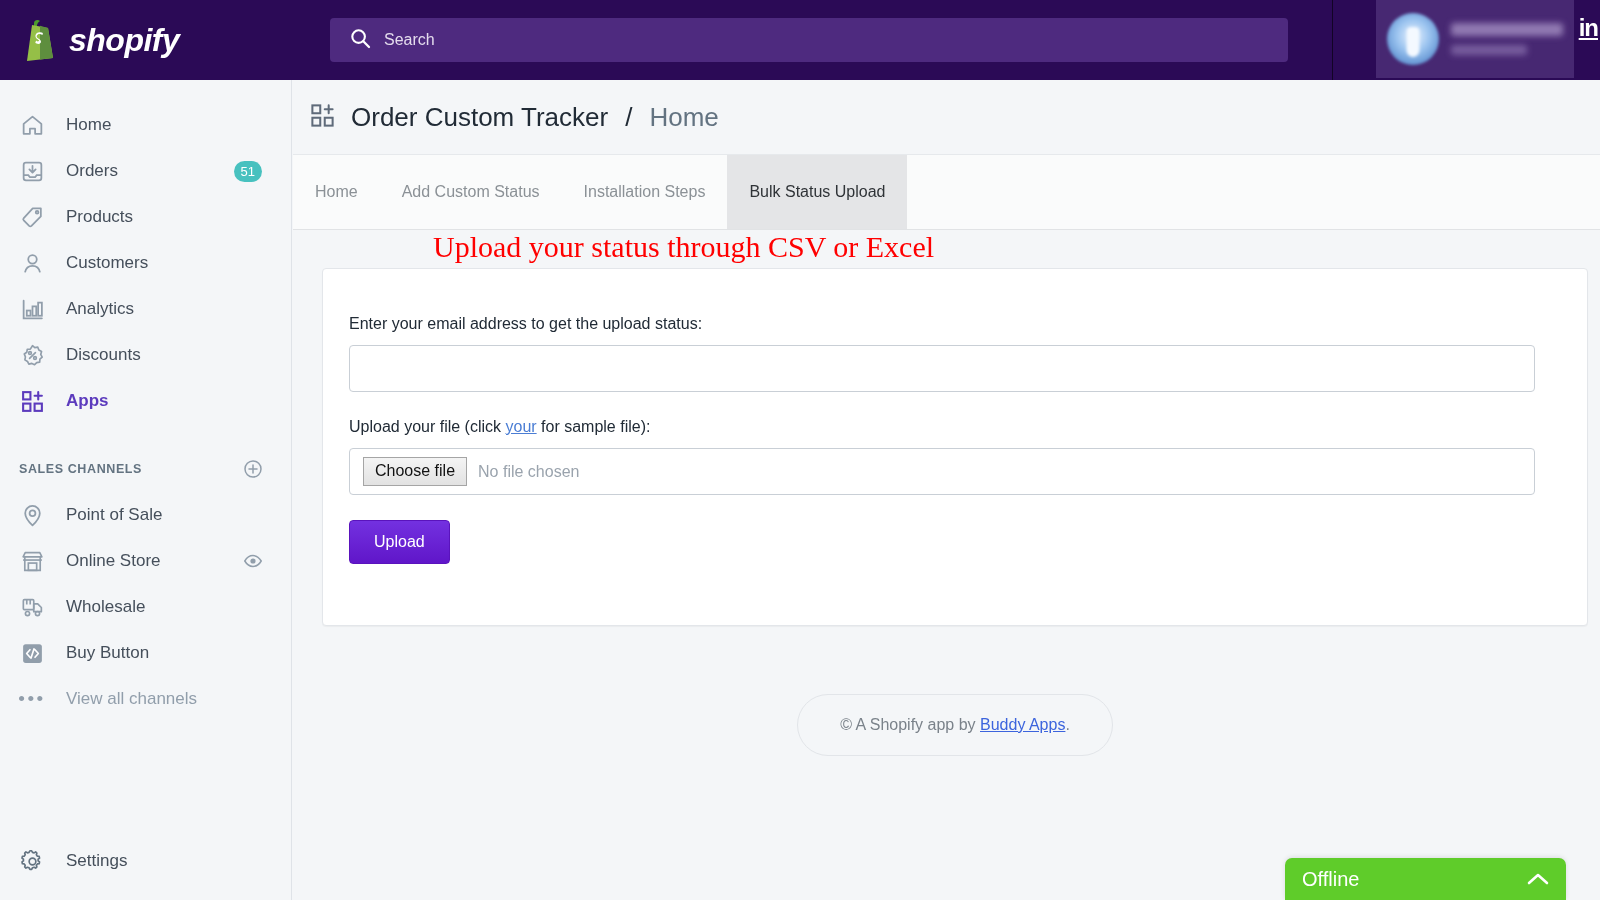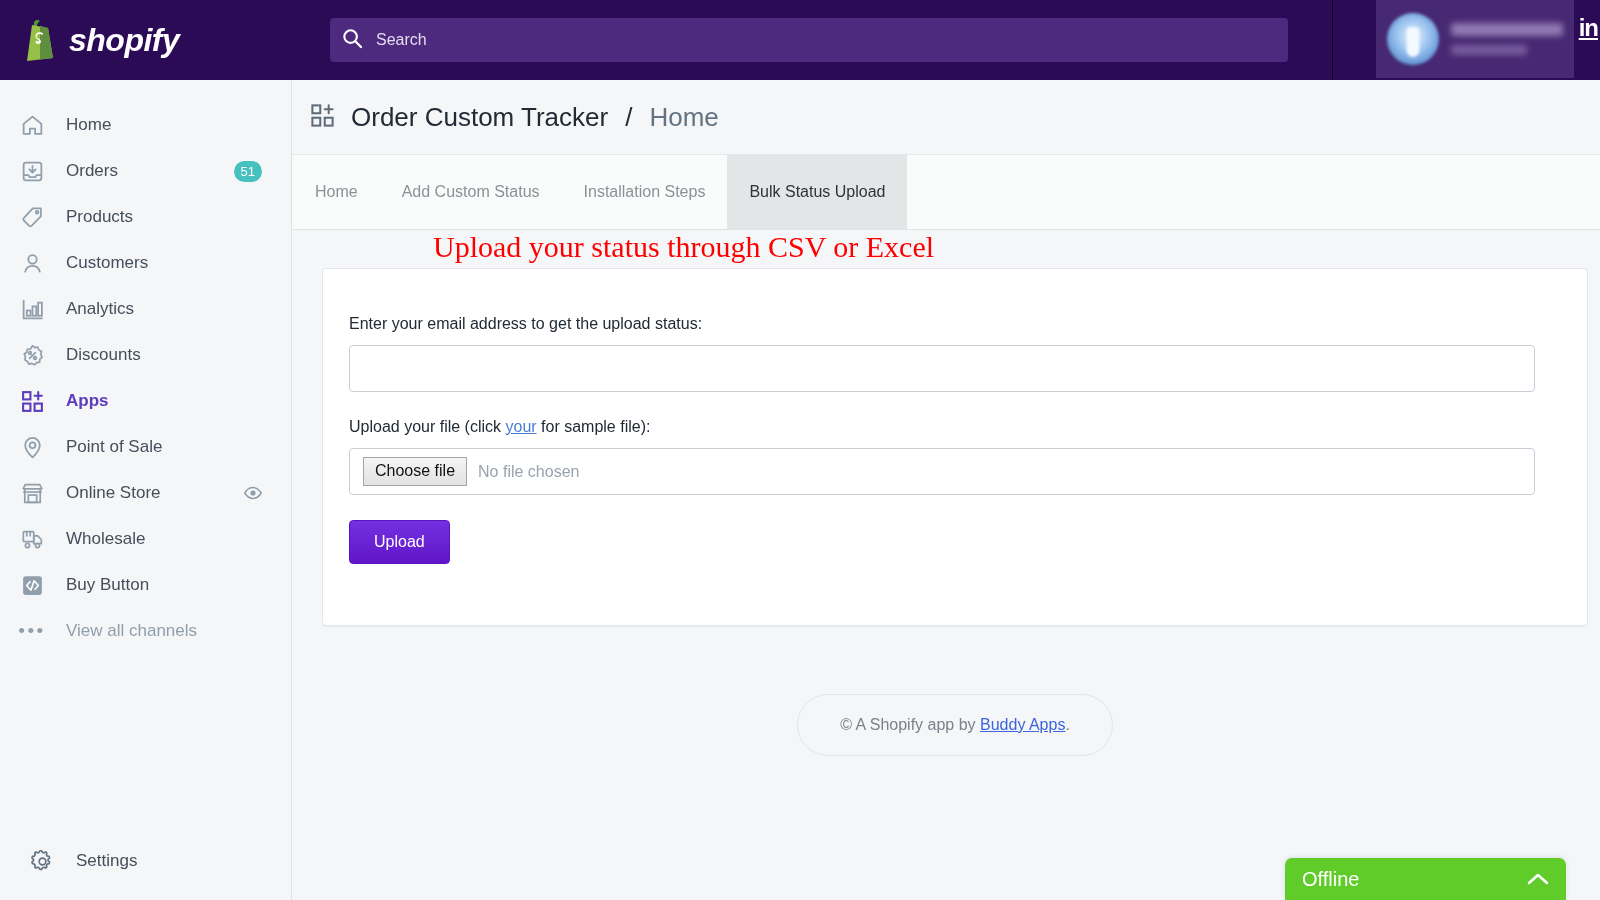--- a/index.html
+++ b/index.html
@@ -26,21 +26,21 @@
   }
   .brand-bag { width: 40px; height: 44px; position: relative; }
   .brand-wordmark {
     color: #ffffff; font-size: 32px; font-weight: bold;
     font-style: italic; letter-spacing: -0.5px;
   }
   .searchwrap { flex: 1; display: flex; align-items: center; padding-left: 38px; }
   .searchbox {
     width: 958px; height: 44px; border-radius: 4px;
     background: #4e2a7f;
-    display: flex; align-items: center; gap: 13px; padding-left: 12px;
+    display: flex; align-items: center; gap: 13px; padding-left: 20px;
   }
   .search-ph { color: #e4dced; font-size: 16px; }
   .userwrap {
     width: 268px; height: 80px; display: flex; align-items: center;
     position: relative;
   }
   .user-divider {
     position: absolute; left: 0; top: 0; width: 1px; height: 80px;
     background: #120425;
   }
@@ -99,21 +99,21 @@
   .sectionhead-label {
     font-size: 12.5px; font-weight: bold; color: #637381; letter-spacing: 0.6px;
   }
   .plus-icon { position: absolute; right: 28px; width: 20px; height: 20px; }
   .eye-icon { position: absolute; right: 28px; width: 20px; height: 20px; }
   .navitem.muted .navlabel { color: #919eab; }
   .dots { letter-spacing: 2.5px; color: #919eab; font-size: 19px; line-height: 10px; }
   .settings-item {
     position: absolute; left: 0; bottom: 16px;
     height: 46px; width: 292px; display: flex; align-items: center;
-    padding-left: 28px; gap: 20px;
+    padding-left: 18px; gap: 20px;
   }
 
   
   .content {
     position: absolute; top: 80px; left: 293px;
     width: 1307px; height: 820px; background: #f4f6f8;
     overflow: hidden;
   }
   .apphead {
     height: 75px; display: flex; align-items: center;
@@ -326,20 +326,29 @@
           <svg width="25" height="25" viewBox="0 0 24 24" fill="none" stroke="#5c3bbd" stroke-width="2">
             <rect x="3" y="3" width="7" height="7"></rect>
             <rect x="3" y="14" width="7" height="7"></rect>
             <rect x="14" y="14" width="7" height="7"></rect>
             <path d="M17.5 3 V10 M14 6.5 H21" stroke-linecap="round"></path>
           </svg>
         </span>
         <span class="navlabel">Apps</span>
       </div>
 
+      <div class="sectionhead">
+        <span class="sectionhead-label">SALES CHANNELS</span>
+        <span class="plus-icon">
+          <svg width="20" height="20" viewBox="0 0 20 20" fill="none" stroke="#919eab" stroke-width="1.5">
+            <circle cx="10" cy="10" r="8"></circle>
+            <path d="M10 6 V14 M6 10 H14" stroke-linecap="round"></path>
+          </svg>
+        </span>
+      </div>
 
       <div class="navitem">
         <span class="navicon">
           <svg width="25" height="25" viewBox="0 0 24 24" fill="none" stroke="#919eab" stroke-width="1.7">
             <path d="M12 21.5 C12 21.5 19 14.8 19 9.8 A7 7 0 0 0 5 9.8 C5 14.8 12 21.5 12 21.5 Z" stroke-linejoin="round"></path>
             <circle cx="12" cy="9.8" r="2.8"></circle>
           </svg>
         </span>
         <span class="navlabel">Point of Sale</span>
       </div>

